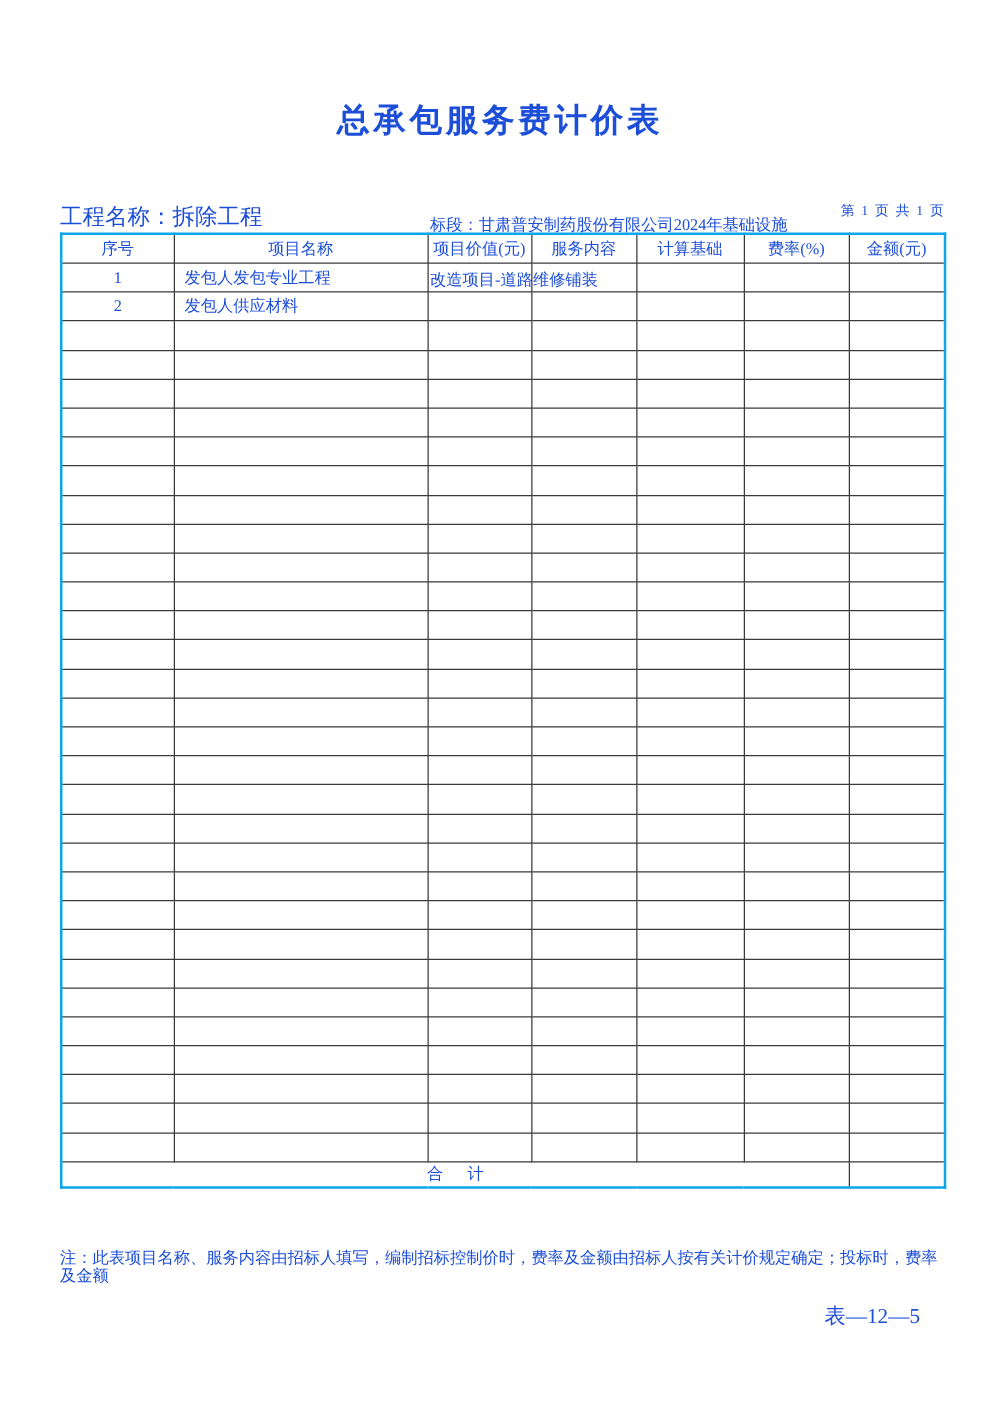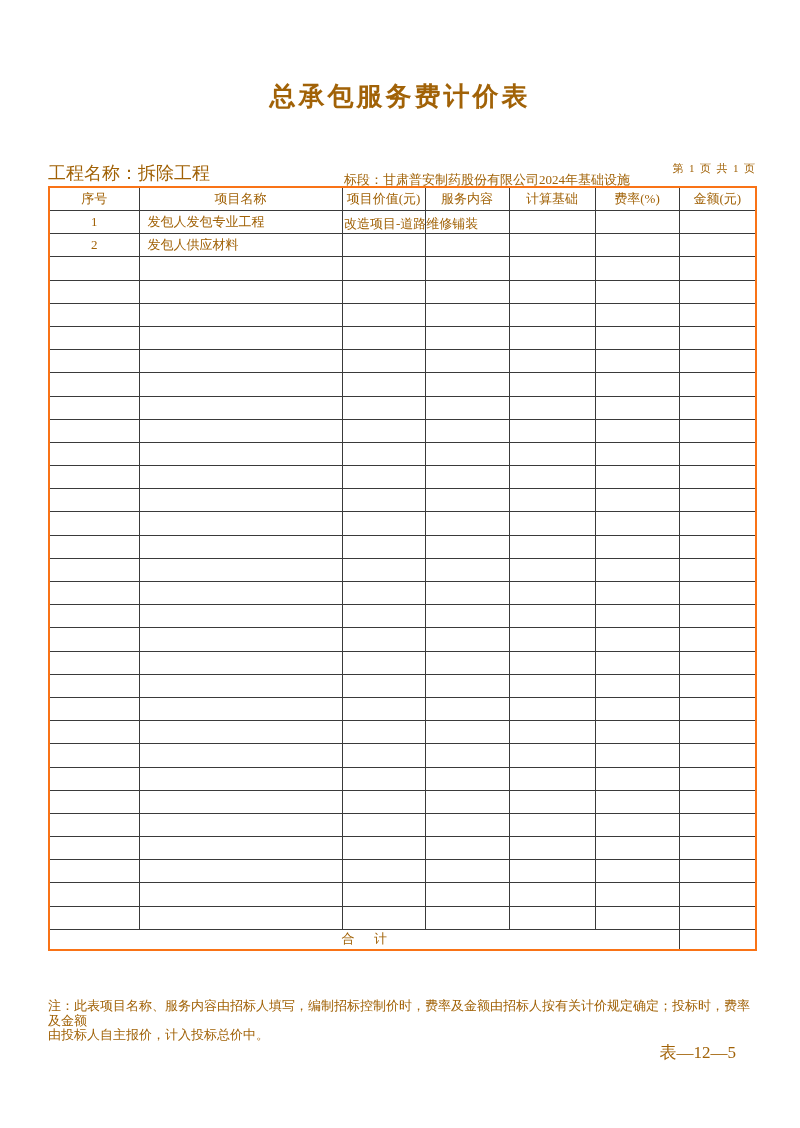--- a/index.html
+++ b/index.html
@@ -5,21 +5,21 @@
   html, body {
     margin: 0;
     padding: 0;
     background: #ffffff;
   }
   .page {
     position: relative;
     width: 800px;
     height: 1128px;
     background: #ffffff;
-    color: #a16207;
+    color: #1d4ed8;
     font-family: "Liberation Serif", "DejaVu Serif", serif;
     overflow: hidden;
   }
   .doc-title {
     position: absolute;
     top: 79px;
     left: 0;
     width: 100%;
     text-align: center;
     font-size: 26px;
@@ -50,21 +50,21 @@
     font-size: 11px;
     white-space: pre;
   }
   table.fee-table {
     position: absolute;
     left: 48px;
     top: 186px;
     width: 707px;
     border-collapse: collapse;
     table-layout: fixed;
-    border: 2px solid #f97316;
+    border: 2px solid #0ea5e9;
   }
   .fee-table th, .fee-table td {
     border: 1px solid #3a3a3a;
     font-size: 13px;
     font-weight: normal;
     padding: 0;
     overflow: hidden;
     white-space: nowrap;
     text-align: center;
     vertical-align: middle;
@@ -417,18 +417,17 @@
     <tfoot>
       <tr>
         <td colspan="6" class="total-label">合      计</td>
         <td></td>
       </tr>
     </tfoot>
   </table>
 
   <div class="note">
     <div>注：此表项目名称、服务内容由招标人填写，编制招标控制价时，费率及金额由招标人按有关计价规定确定；投标时，费率及金额</div>
-    <div>由投标人自主报价，计入投标总价中。</div>
   </div>
 
   <div class="form-code">表—12—5</div>
 
 </div>
 
 </body></html>

